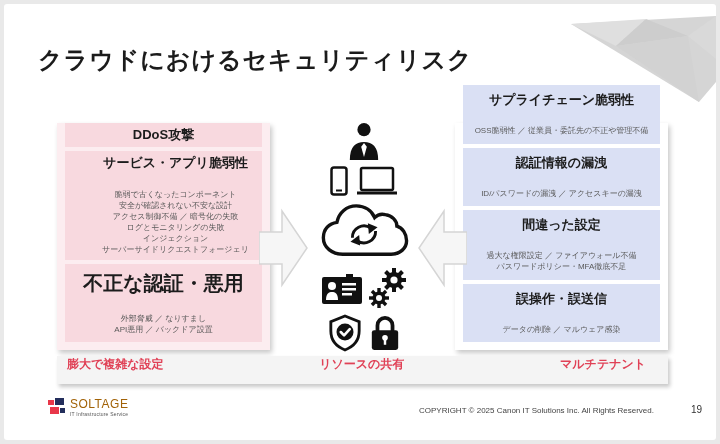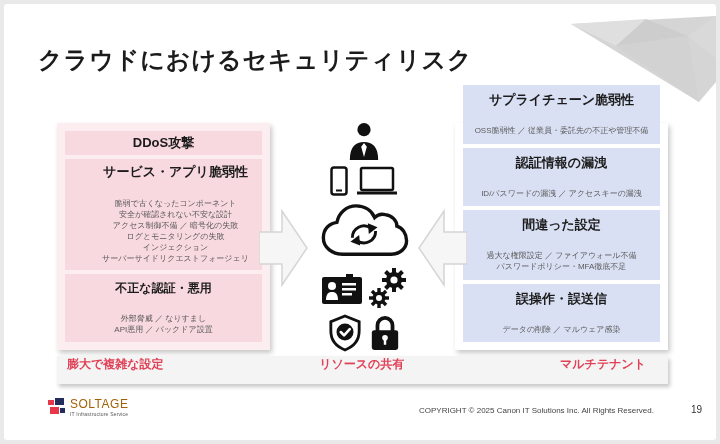--- a/index.html
+++ b/index.html
@@ -65,21 +65,21 @@
       <div class="d">
         <div>脆弱で古くなったコンポーネント</div>
         <div>安全が確認されない不安な設計</div>
         <div>アクセス制御不備 ／ 暗号化の失敗</div>
         <div>ログとモニタリングの失敗</div>
         <div>インジェクション</div>
         <div>サーバーサイドリクエストフォージェリ</div>
       </div>
     </div>
     <div class="threat-box pink" style="padding:7px 4px;">
-      <div class="t" style="font-size:12px;">不正な認証・悪用</div>
+      <div class="t" style="font-size:20px;">不正な認証・悪用</div>
       <div class="d">
         <div>外部脅威 ／ なりすまし</div>
         <div>API悪用 ／ バックドア設置</div>
       </div>
     </div>
   </div>
 
   <div class="panel blue">
     <div class="threat-box blue">
       <div class="t">サプライチェーン脆弱性</div>

